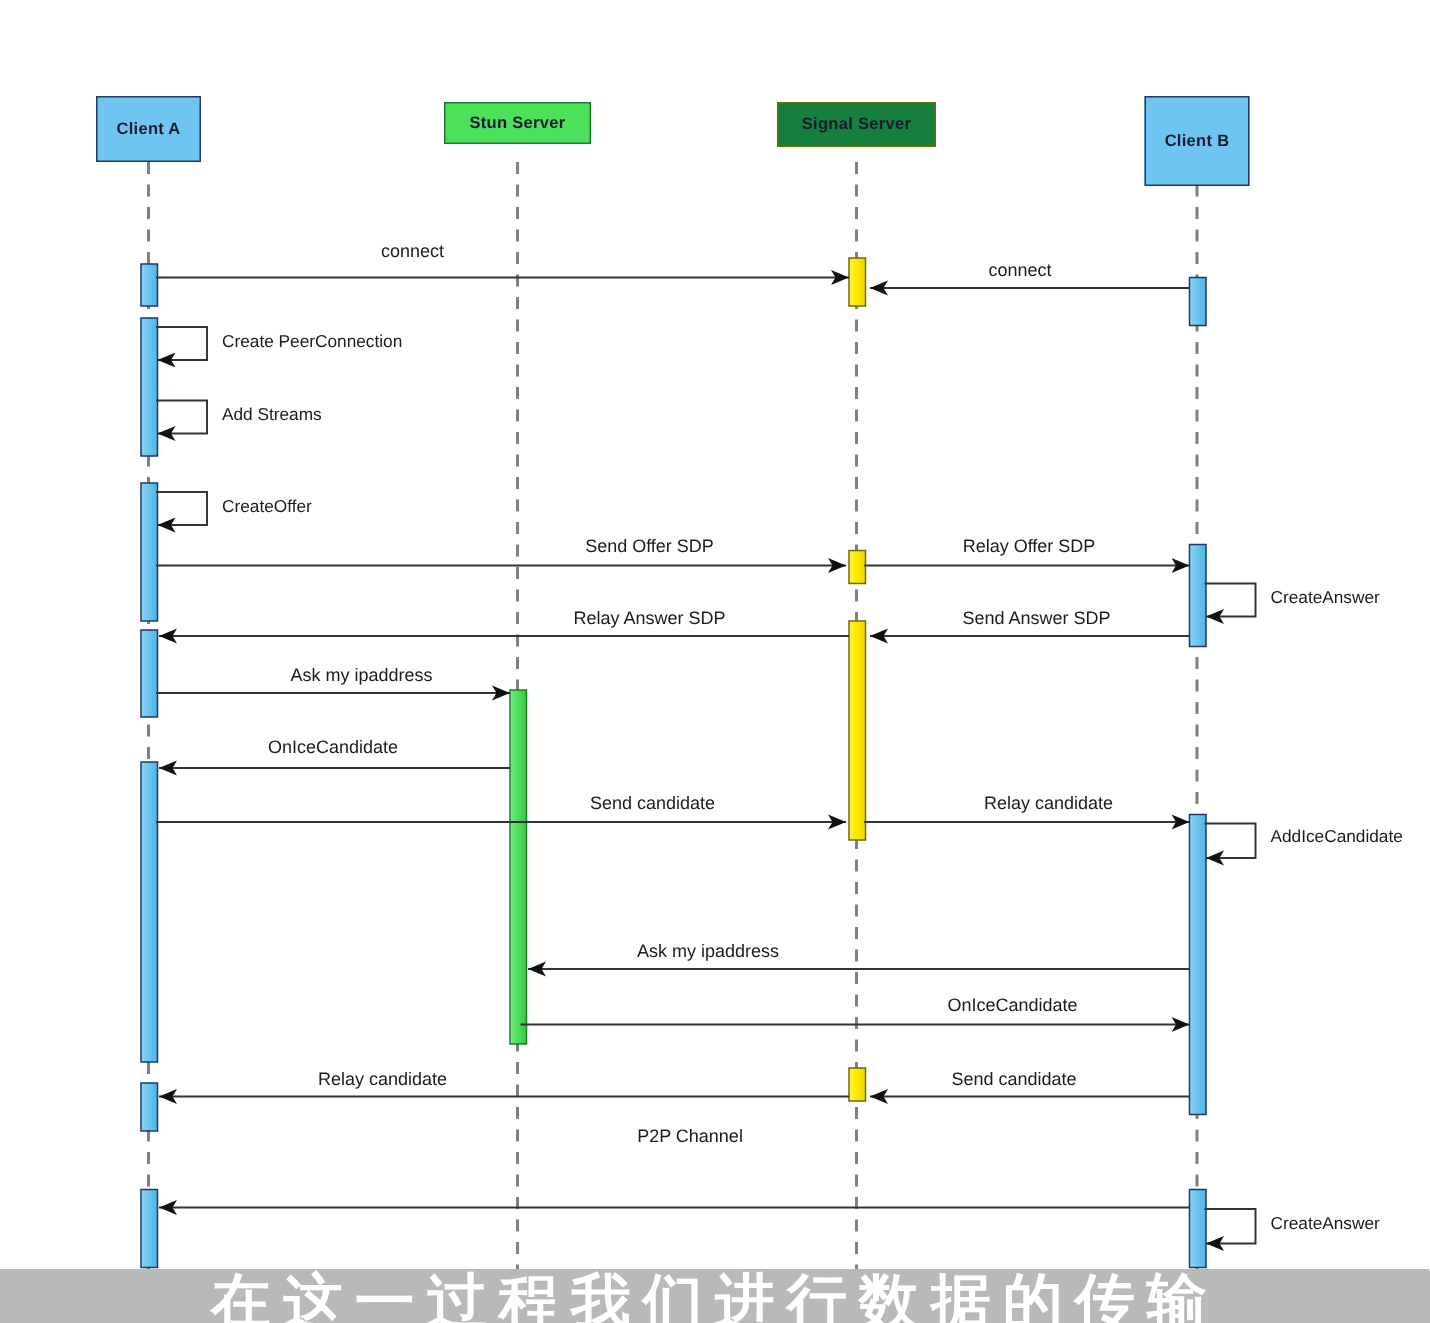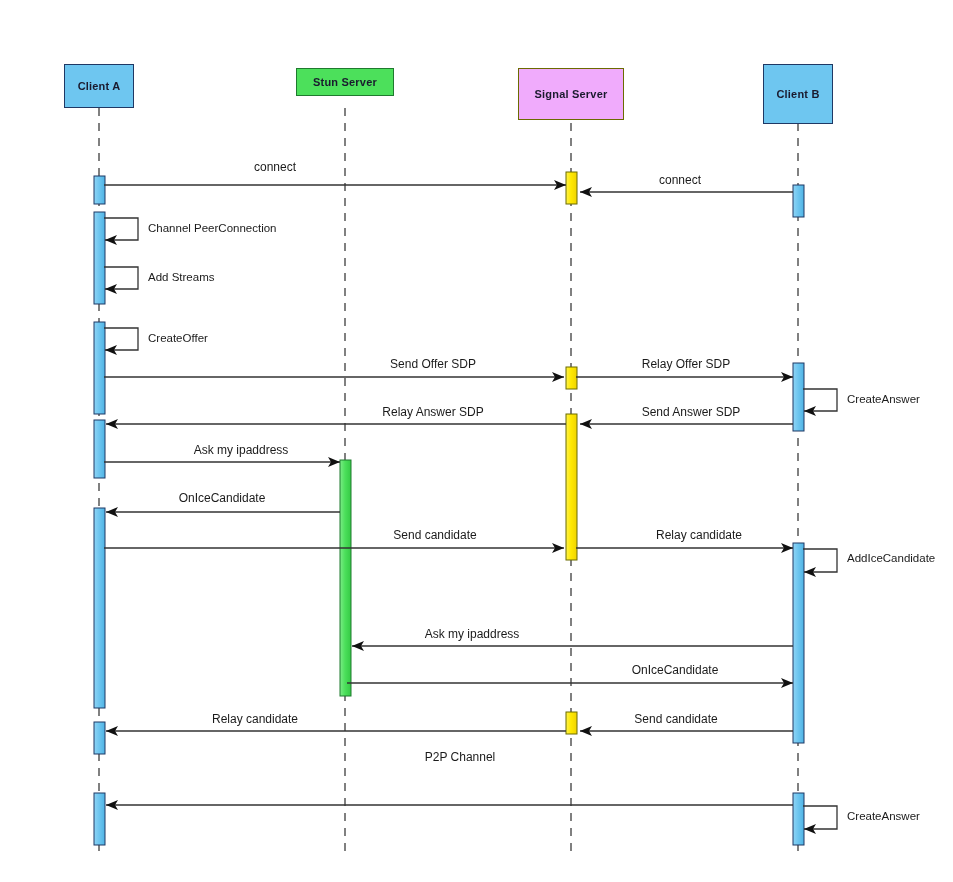--- a/index.html
+++ b/index.html
@@ -170,21 +170,21 @@
   <div class="gutter left"></div>
   <div class="gutter right"></div>
 
   <div id="actors-layer">
       <div class="actor-box" style="left: 64px; top: 64px; width: 70px; height: 44px; background: rgb(110, 198, 240); border-color: rgb(31, 56, 100); justify-content: center;">
         <span>Client A</span>
       </div>
       <div class="actor-box" style="left: 296px; top: 68px; width: 98px; height: 28px; background: rgb(76, 224, 91); border-color: rgb(31, 122, 46);">
         <span>Stun Server</span>
       </div>
-      <div class="actor-box" style="left: 518px; top: 68px; width: 106px; height: 52px; background: #f0abfc; border-color: rgb(107, 107, 0);">
+      <div class="actor-box" style="left: 518px; top: 68px; width: 106px; height: 30px; background: #15803d; border-color: rgb(107, 107, 0);">
         <span>Signal Server</span>
       </div>
       <div class="actor-box" style="left: 763px; top: 64px; width: 70px; height: 60px; background: rgb(110, 198, 240); border-color: rgb(31, 56, 100);">
         <span>Client B</span>
       </div>
     </div>
   <div id="labels-layer">
       <div class="msg-label" style="left: 275px; top: 160px;">connect</div>
       <div class="msg-label" style="left: 680px; top: 173px;">connect</div>
       <div class="msg-label" style="left: 433px; top: 357px;">Send Offer SDP</div>
@@ -193,22 +193,25 @@
       <div class="msg-label" style="left: 433px; top: 405px;">Relay Answer SDP</div>
       <div class="msg-label" style="left: 241px; top: 443px;">Ask my ipaddress</div>
       <div class="msg-label" style="left: 222px; top: 491px;">OnIceCandidate</div>
       <div class="msg-label" style="left: 435px; top: 528px;">Send candidate</div>
       <div class="msg-label" style="left: 699px; top: 528px;">Relay candidate</div>
       <div class="msg-label" style="left: 472px; top: 627px;">Ask my ipaddress</div>
       <div class="msg-label" style="left: 675px; top: 663px;">OnIceCandidate</div>
       <div class="msg-label" style="left: 676px; top: 712px;">Send candidate</div>
       <div class="msg-label" style="left: 255px; top: 712px;">Relay candidate</div>
       <div class="msg-label" style="left: 460px; top: 750px;">P2P Channel</div>
-      <div class="self-label" style="left: 148px; top: 222px;">Channel PeerConnection</div>
+      <div class="self-label" style="left: 148px; top: 222px;">Create PeerConnection</div>
       <div class="self-label" style="left: 148px; top: 271px;">Add Streams</div>
       <div class="self-label" style="left: 148px; top: 332px;">CreateOffer</div>
       <div class="self-label" style="left: 847px; top: 393px;">CreateAnswer</div>
       <div class="self-label" style="left: 847px; top: 552px;">AddIceCandidate</div>
       <div class="self-label" style="left: 847px; top: 810px;">CreateAnswer</div>
     </div>
 
+  <div id="bottom-banner">
+    <div class="banner-text">在这一过程我们进行数据的传输</div>
+  </div>
 
 </div>
 
 </body></html>

